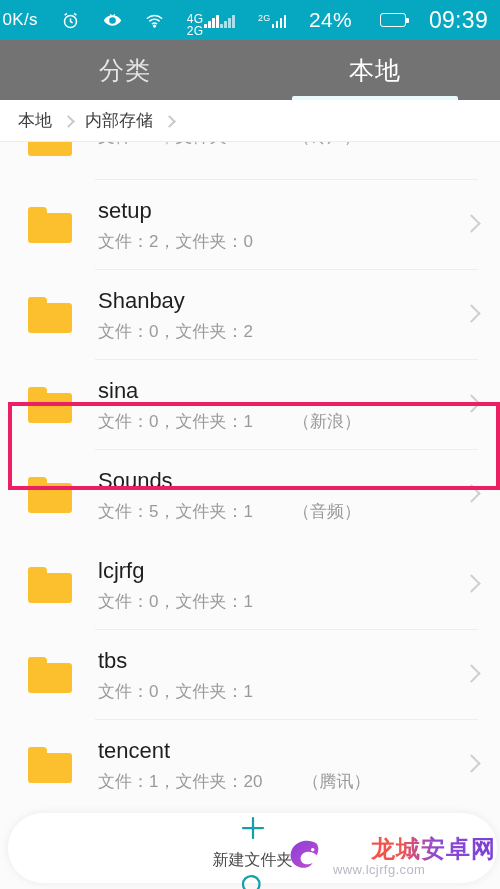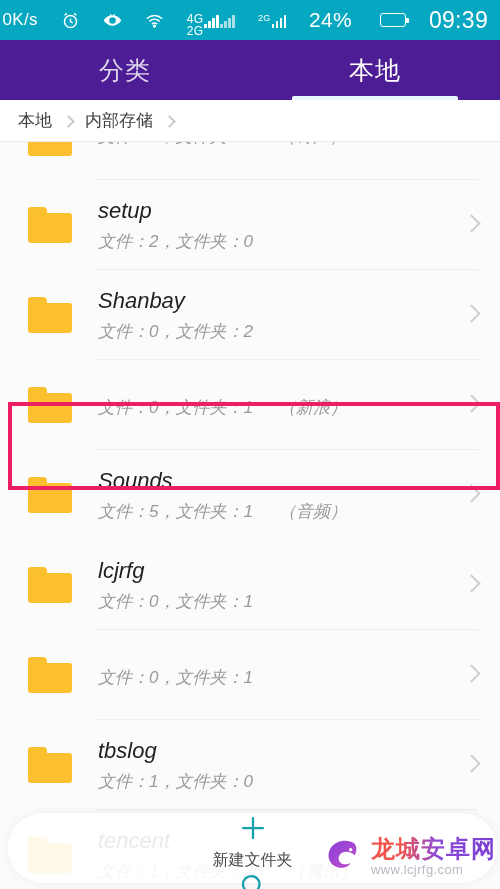--- a/index.html
+++ b/index.html
@@ -44,21 +44,21 @@
   .sb-2g { font-size: 9px; vertical-align: top; align-self: flex-start; }
   .battery { width: 26px; height: 14px; border: 1.8px solid #fff; border-radius: 3px;
              position: relative; margin-left: 5px; padding: 1.5px; }
   .battery::after { content:''; position:absolute; right:-4px; top:4px; width:2.5px;
                     height:5px; background:#fff; border-radius:0 1px 1px 0; }
   .battery .lvl { height: 100%; width: 26%; background: #fff; border-radius:1px; }
 
   
   .tabbar {
     height: 60px;
-    background: #4c1d95;
+    background: #737373;
     display: flex;
     align-items: stretch;
     position: relative;
   }
   .tab {
     flex: 1;
     display: flex; align-items: center; justify-content: center;
     color: rgba(255,255,255,.82);
     font-size: 25px;
     letter-spacing: 1px;
@@ -123,30 +123,30 @@
     width: 19px; height: 8px;
     background: #fbc02d;
     border-radius: 3px 4px 0 0;
   }
   .folder .body {
     position: absolute; top: 6px; left: 0;
     width: 44px; height: 30px;
     background: #fcc02e;
     border-radius: 3px;
   }
-  .rowtext { flex: 1; min-width: 0; display: flex; flex-direction: column; justify-content:flex-start;font-style:italic; }
+  .rowtext { flex: 1; min-width: 0; display: flex; flex-direction: column; justify-content:flex-start; }
   .rowname {
     font-size: 22px; color: #1f1f1f; line-height: 1.25;
     white-space: nowrap; overflow: hidden;
   }
   .rowmeta {
     font-size: 17px; color: #9a9a9a; margin-top: 5px;
     white-space: nowrap; display: flex; align-items: baseline;
   }
-  .rowmeta .alias { margin-left: 26px; }
+  .rowmeta .alias { margin-left: 40px; }
   .rowchev {
     flex: 0 0 auto; margin-right: 22px; color: #cfcfcf;
   }
   .rowchev .chev-r { width: 13px; height: 13px; border-width: 2.5px; }
 
   
   .row-partial-top {
     height: 38px; align-items: flex-start; overflow: hidden;
   }
   .row-partial-top .folder { margin-top: -22px; }
@@ -206,20 +206,21 @@
     pointer-events: none;
   }
   .wm-logo { width: 46px; height: 46px; margin-right: 4px; }
   .wm-texts { display: flex; flex-direction: column; line-height: 1.05; }
   .wm-title {
     font-size: 24px; font-weight: bold;
     background: linear-gradient(90deg, #f0544c 0%, #f0544c 24%, #8e4ad6 52%, #7b3fd4 100%);
     -webkit-background-clip: text; background-clip: text;
     color: transparent;
     letter-spacing: 1px;
+    margin-left: 38px;
   }
   .wm-url { font-size: 13px; color: #b9b9c4; letter-spacing: .4px; margin-top: 2px; }
 </style>
 </head>
 <body>
 
 <div id="app">
 
   <div class="statusbar">
     <div class="sb-item sb-net">0K/s</div>
@@ -352,20 +353,21 @@
       <div class="rowchev"><i class="chev-r"></i></div>
       <div class="sep"></div>
     </div>
 
     <div class="row">
       <div class="folder">
         <span class="tabtop"></span>
           <span class="body"></span>
       </div>
       <div class="rowtext">
+        <div class="rowname">sina</div>
         <div class="rowmeta">
           <span>文件：0，文件夹：1</span>
           <span class="alias">（新浪）</span>
         </div>
       </div>
       <div class="rowchev"><i class="chev-r"></i></div>
       <div class="sep"></div>
     </div>
 
     <div class="row nosep highlight">
@@ -399,44 +401,30 @@
       <div class="rowchev"><i class="chev-r"></i></div>
       <div class="sep"></div>
     </div>
 
     <div class="row">
       <div class="folder">
         <span class="tabtop"></span>
           <span class="body"></span>
       </div>
       <div class="rowtext">
+        <div class="rowname">tbs</div>
         <div class="rowmeta">
           <span>文件：0，文件夹：1</span>
           <span class="alias"></span>
         </div>
       </div>
       <div class="rowchev"><i class="chev-r"></i></div>
       <div class="sep"></div>
     </div>
 
-    <div class="row">
-      <div class="folder">
-        <span class="tabtop"></span>
-          <span class="body"></span>
-      </div>
-      <div class="rowtext">
-        <div class="rowname">tbslog</div>
-        <div class="rowmeta">
-          <span>文件：1，文件夹：0</span>
-          <span class="alias"></span>
-        </div>
-      </div>
-      <div class="rowchev"><i class="chev-r"></i></div>
-      <div class="sep"></div>
-    </div>
 
     <div class="row">
       <div class="folder">
         <span class="tabtop"></span>
           <span class="body"></span>
       </div>
       <div class="rowtext">
         <div class="rowname">tencent</div>
         <div class="rowmeta">
           <span>文件：1，文件夹：20</span>

